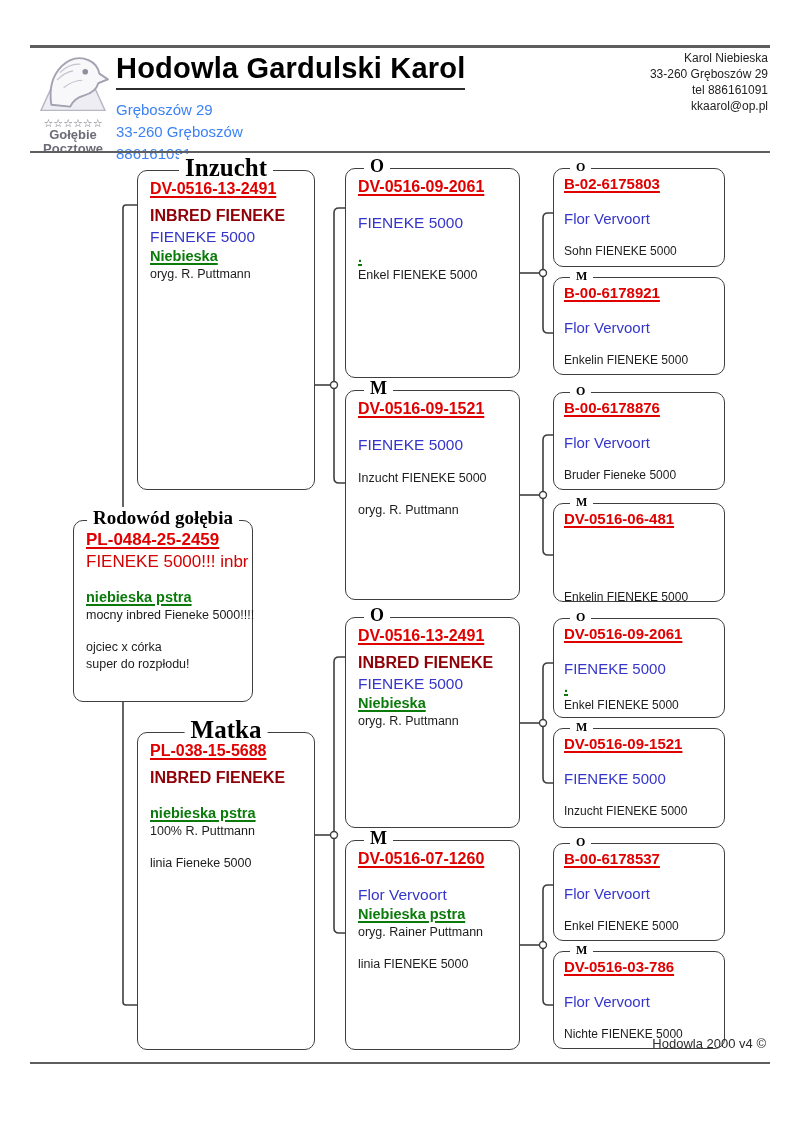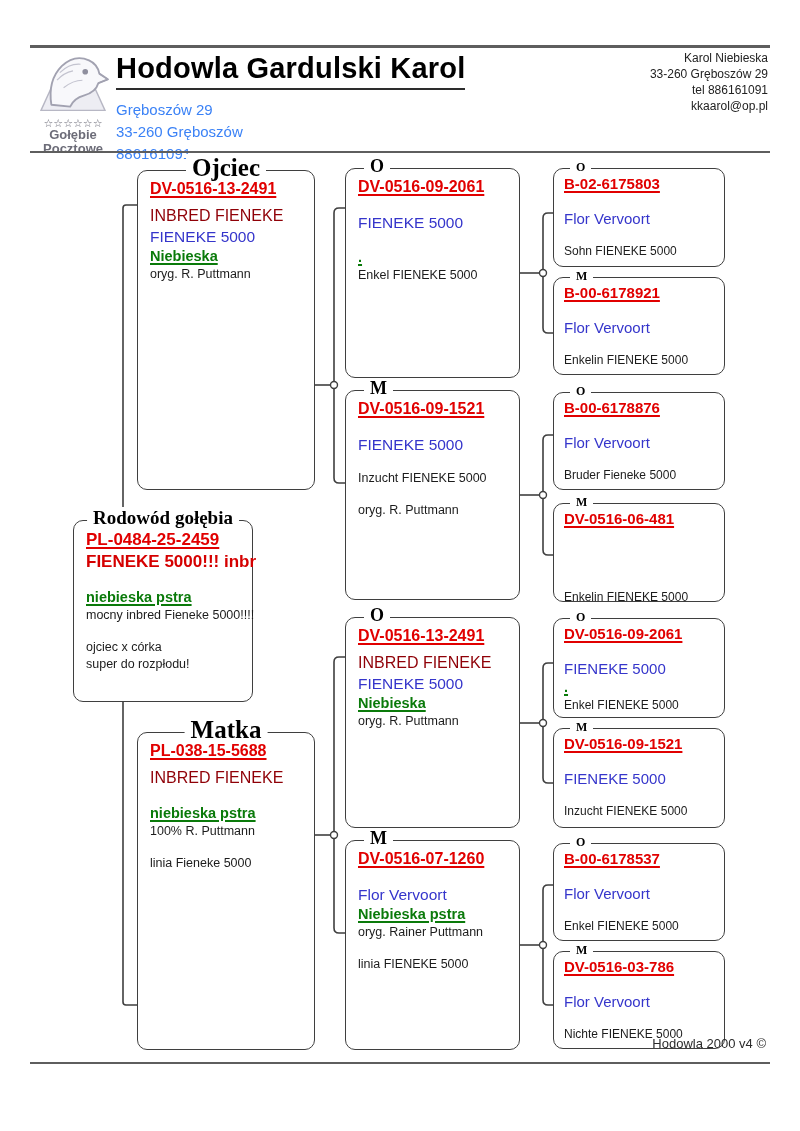--- a/index.html
+++ b/index.html
@@ -27,22 +27,22 @@
   .tag-center{left:50%;transform:translateX(-50%);}
   .parent .tag{font-size:25px;top:-17px;}
   .subject .tag{font-size:19px;top:-14px;}
   .mid .tag{font-size:18px;top:-13px;left:18px;}
   .small .tag{font-size:12px;top:-9px;left:16px;}
   .lines{padding:9px 12px 6px 12px;}
   .small .lines{padding:6px 10px 4px 10px;}
   .line{line-height:1.18;margin-bottom:2px;white-space:nowrap;}
   .line.ring{color:#e10000;font-weight:bold;font-size:16px;text-decoration:underline;
              text-decoration-thickness:2px;text-underline-offset:2px;}
-  .line.name{color:#8f0007;font-weight:normal;font-size:16px;margin-top:8px;}
-  .line.name2{color:#d50000;font-weight:bold;font-size:17px;}
+  .line.name{color:#8f0007;font-weight:bold;font-size:16px;margin-top:8px;}
+  .line.name2{color:#d50000;font-weight:normal;font-size:17px;}
   .line.strain{color:#3535cb;font-size:15.5px;}
   .line.color{color:#0a7a0a;font-weight:bold;font-size:14.5px;text-decoration:underline;
               text-decoration-thickness:1.5px;text-underline-offset:2px;}
   .line.note{color:#1c1c1c;font-size:12.5px;}
   .line.blank{height:13px;}
   .subject .line.ring{font-size:17px;}
   .small .line.ring{font-size:15px;}
   .small .line.strain{font-size:15px;}
   .small .line.note{font-size:12px;}
 
@@ -131,21 +131,21 @@
       <circle cx="334" cy="385" r="3.5"></circle>
       <circle cx="334" cy="835" r="3.5"></circle>
       <circle cx="543" cy="273" r="3.5"></circle>
       <circle cx="543" cy="495" r="3.5"></circle>
       <circle cx="543" cy="723" r="3.5"></circle>
       <circle cx="543" cy="945" r="3.5"></circle>
     </g>
   </svg>
 
   <div class="pbox parent" id="box-father">
-    <span class="tag tag-center">Ojciec</span>
+    <span class="tag tag-center">Inzucht</span>
     <div class="lines">
         <div class="line ring">DV-0516-13-2491</div>
         <div class="line name">INBRED FIENEKE</div>
         <div class="line strain">FIENEKE 5000</div>
         <div class="line color">Niebieska</div>
         <div class="line note">oryg. R. Puttmann</div>
       </div>
   </div>
 
   <div class="pbox subject" id="box-subject">

